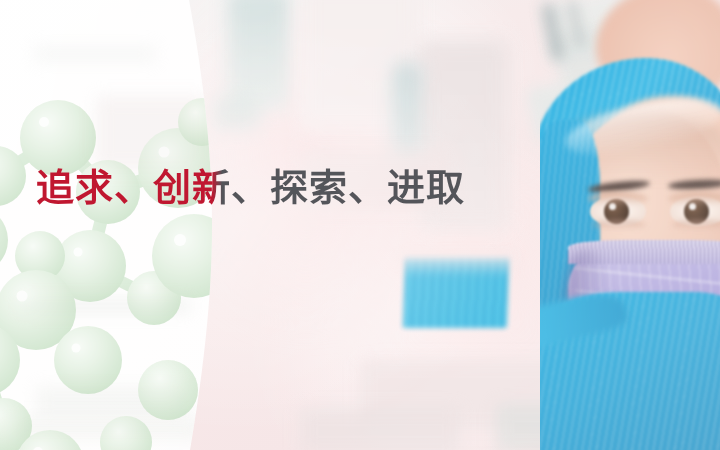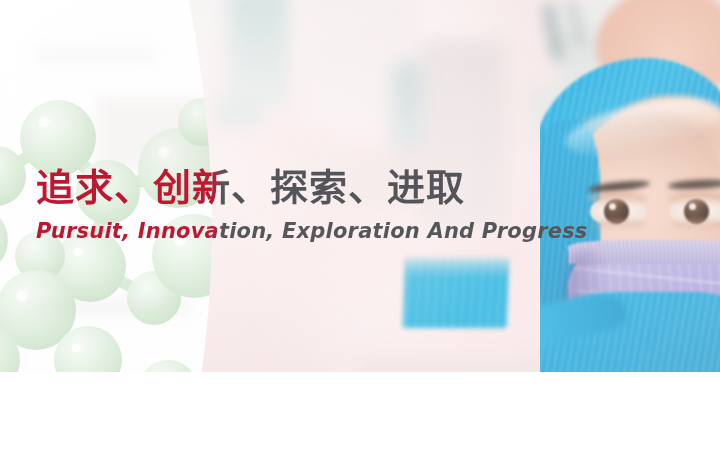--- a/index.html
+++ b/index.html
@@ -6,21 +6,21 @@
   * { margin:0; padding:0; box-sizing:border-box; }
   html,body{ background:#ffffff; }
   body{
     font-family:"Liberation Sans","DejaVu Sans",sans-serif;
     width:720px; height:450px; overflow:hidden;
   }
 
   
   .hero{
     position:relative;
-    width:720px; height:372px;
+    width:720px; height:450px;
     overflow:hidden;
     background:#86efac;
     user-select:none;
   }
 
   
   .photo{ position:absolute; inset:0; overflow:hidden; }
 
   .photo-base{
     position:absolute; inset:0;
@@ -456,17 +456,16 @@
           </g>
         </g>
       </svg>
     </div>
   </div>
 
   <div class="copy">
 
     <div class="headline">追求、创新、探索、进取</div>
 
-    <div class="subhead">Pursuit, Innovation, Exploration And Progress</div>
 
 
   </div>
 </div>
 
 </body></html>

